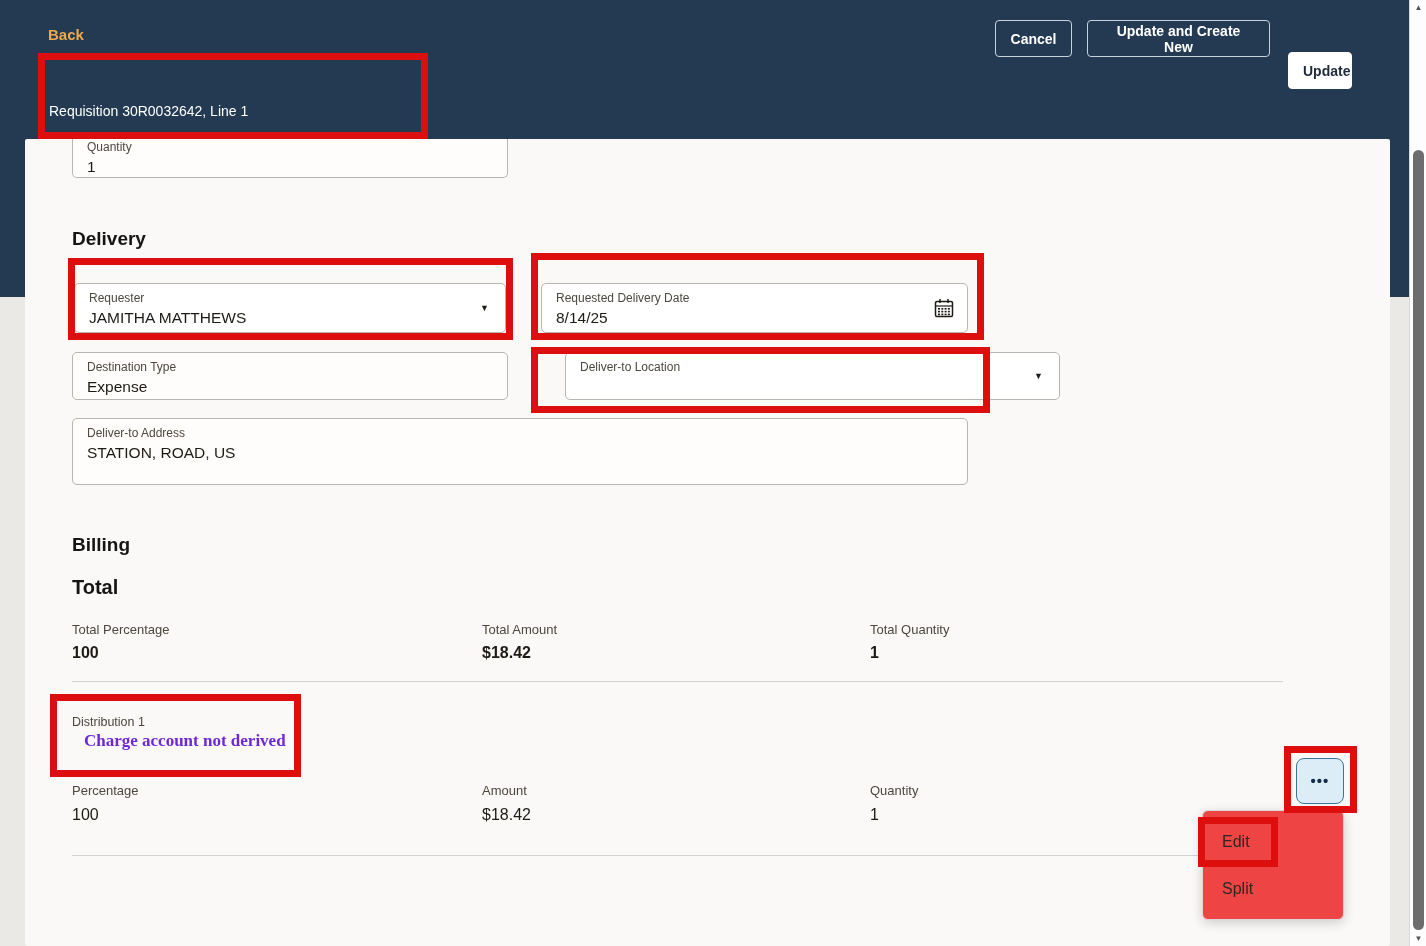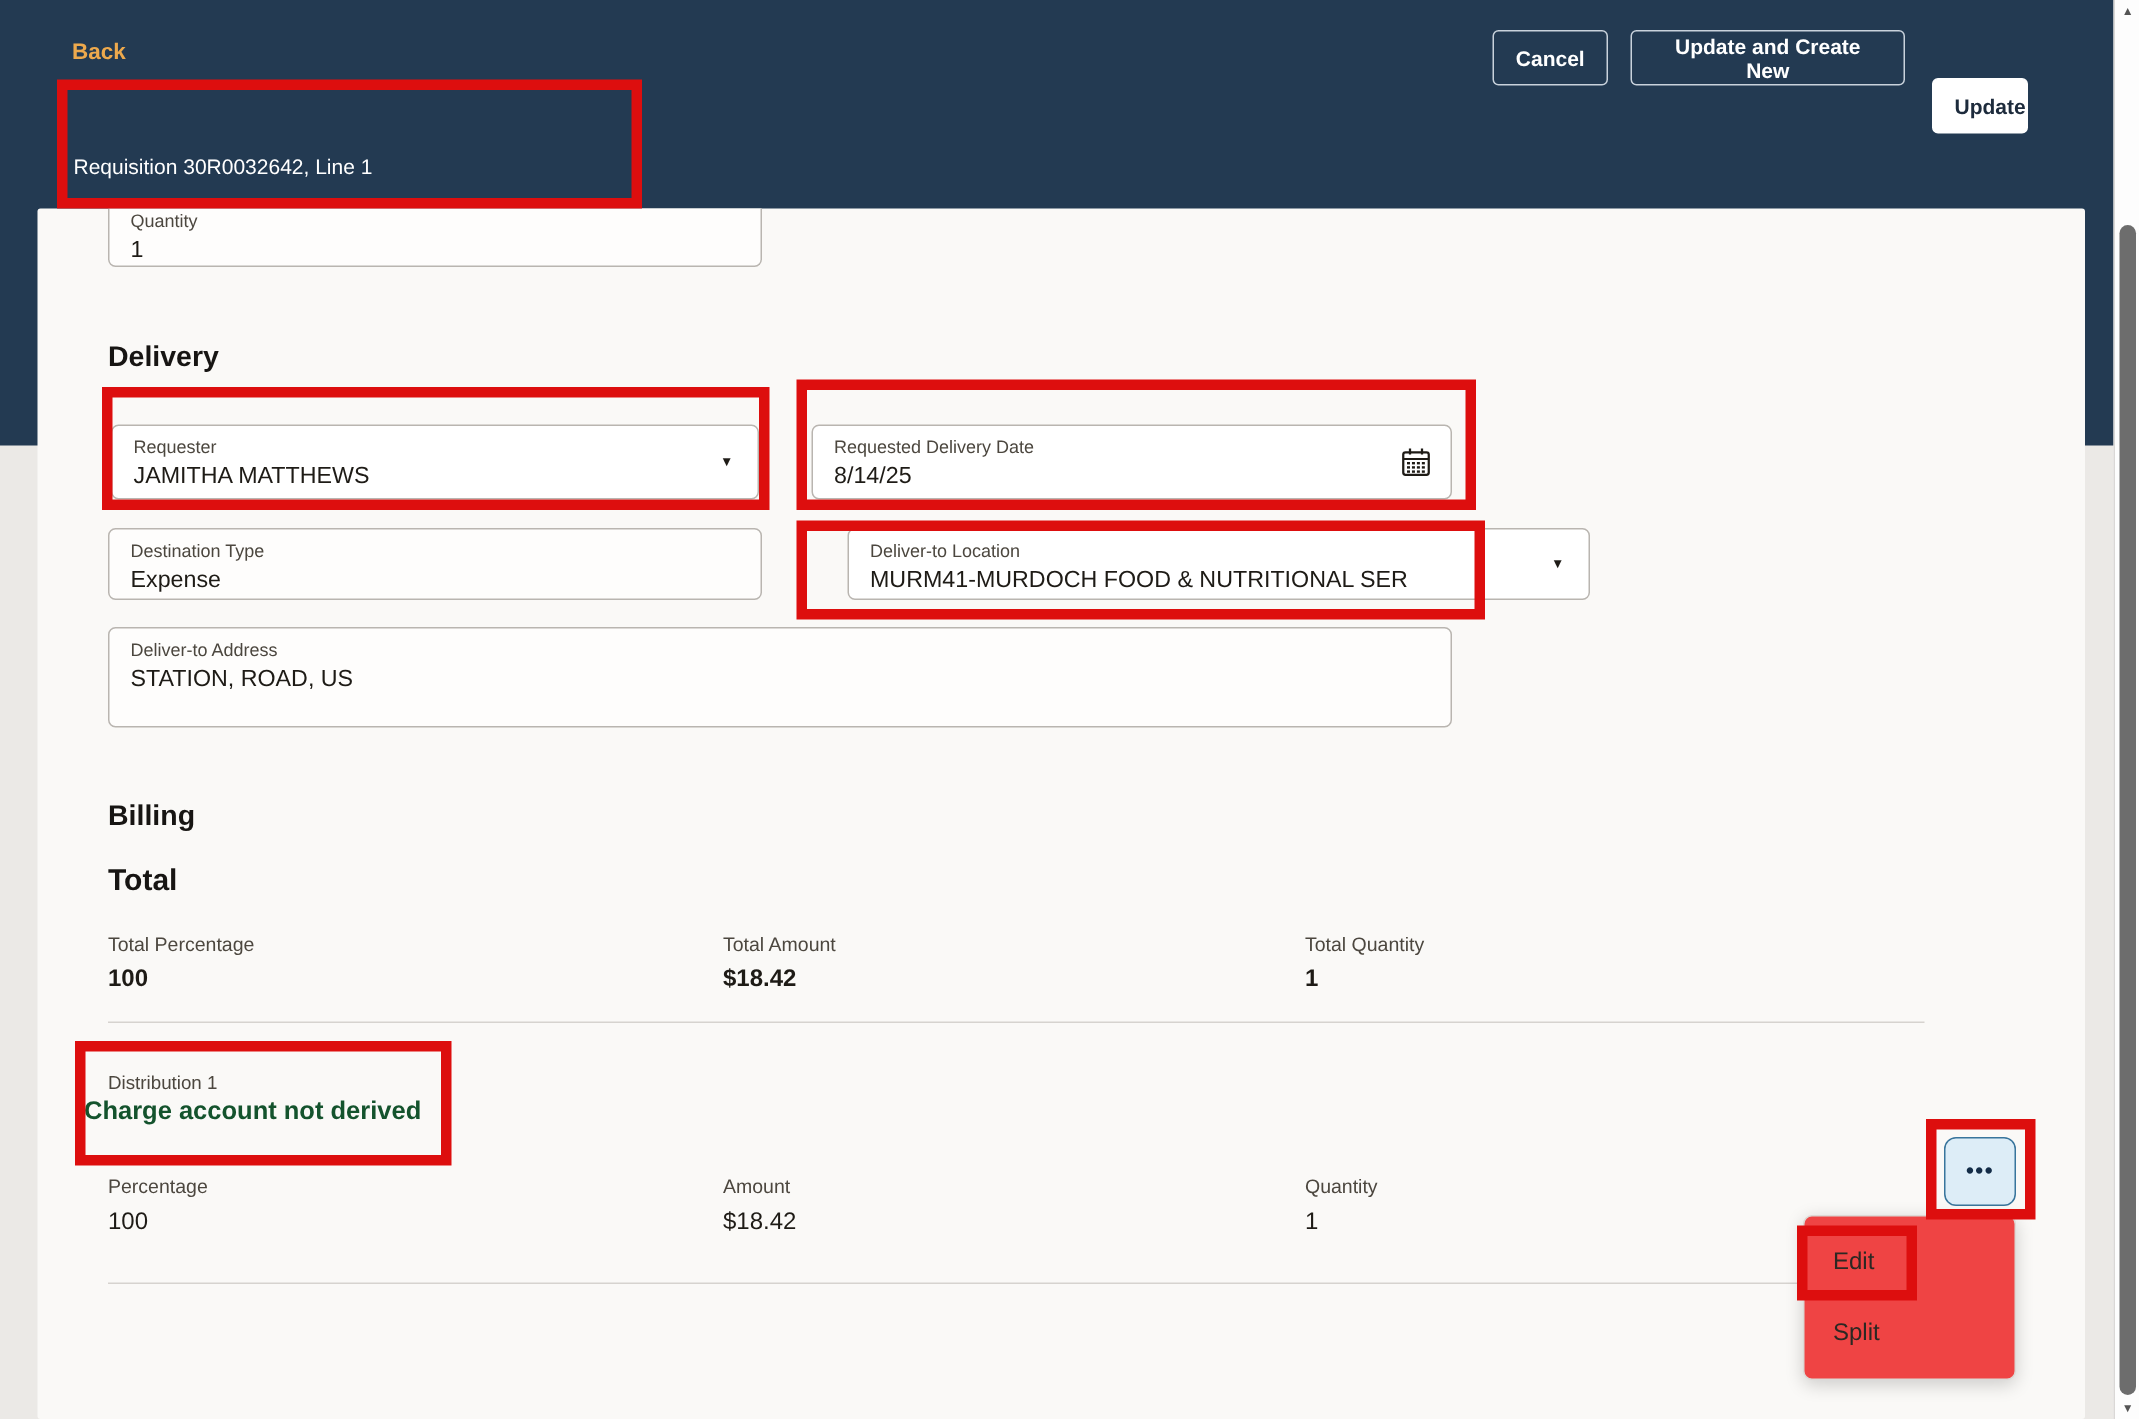--- a/index.html
+++ b/index.html
@@ -53,21 +53,21 @@
   .col-value{position:absolute; font-size:16px; color:var(--text); white-space:nowrap;}
   .col-value.bold{font-weight:bold;}
   .c1{left:47px;} .c2{left:457px;} .c3{left:845px;}
   .row-tlabel{top:483px;} .row-tvalue{top:505px;}
   .row-dlabel{top:644px;} .row-dvalue{top:667px;}
 
   .divider{position:absolute; left:47px; width:1211px; height:1px; background:var(--divider);}
   .div-1{top:542px;} .div-2{top:716px;}
 
   .dist-label{position:absolute; left:47px; top:576px; font-size:12.5px; color:var(--label);}
-  .dist-warning{position:absolute; left:31px; top:592px; font-size:17px; font-weight:bold; color:#14532d; white-space:nowrap;}
+  .dist-warning{position:absolute; left:59px; top:592px; font-size:17px; font-weight:bold; color:#6d28d9; white-space:nowrap;font-family:Liberation Serif, serif;}
 
   
   .dots-btn{position:absolute; left:1271px; top:619px; width:48px; height:46px; background:var(--dots-bg);
             border:1px solid var(--dots-border); border-radius:8px; cursor:pointer;
             display:flex; align-items:center; justify-content:center;}
   .dots-glyph{font-size:15px; font-weight:bold; color:#132c47; letter-spacing:1px; line-height:10px;}
   .ctx-menu{position:absolute; left:1177px; top:671px; width:142px; background:#ef4444; border:1px solid #dcd9d5;
             border-radius:6px; box-shadow:0 3px 12px rgba(0,0,0,.18); padding:7px 0; z-index:5;}
   .ctx-item{height:47px; line-height:47px; padding-left:19px; font-size:16px; color:#2b2823; cursor:pointer;}
 
@@ -142,21 +142,20 @@
       </button>
     </div>
 
     <div class="field f-desttype">
       <div class="f-label">Destination Type</div>
       <div class="f-value">Expense</div>
     </div>
 
     <div class="field editable f-location">
       <div class="f-label">Deliver-to Location</div>
-      <div class="f-value">MURM41-MURDOCH FOOD &amp; NUTRITIONAL SER</div>
       <span class="caret">▼</span>
     </div>
 
     <div class="field f-address">
       <div class="f-label">Deliver-to Address</div>
       <div class="f-value">STATION, ROAD, US</div>
     </div>
 
     <div class="section-heading h-billing">Billing</div>
     <div class="section-heading h-total">Total</div>

